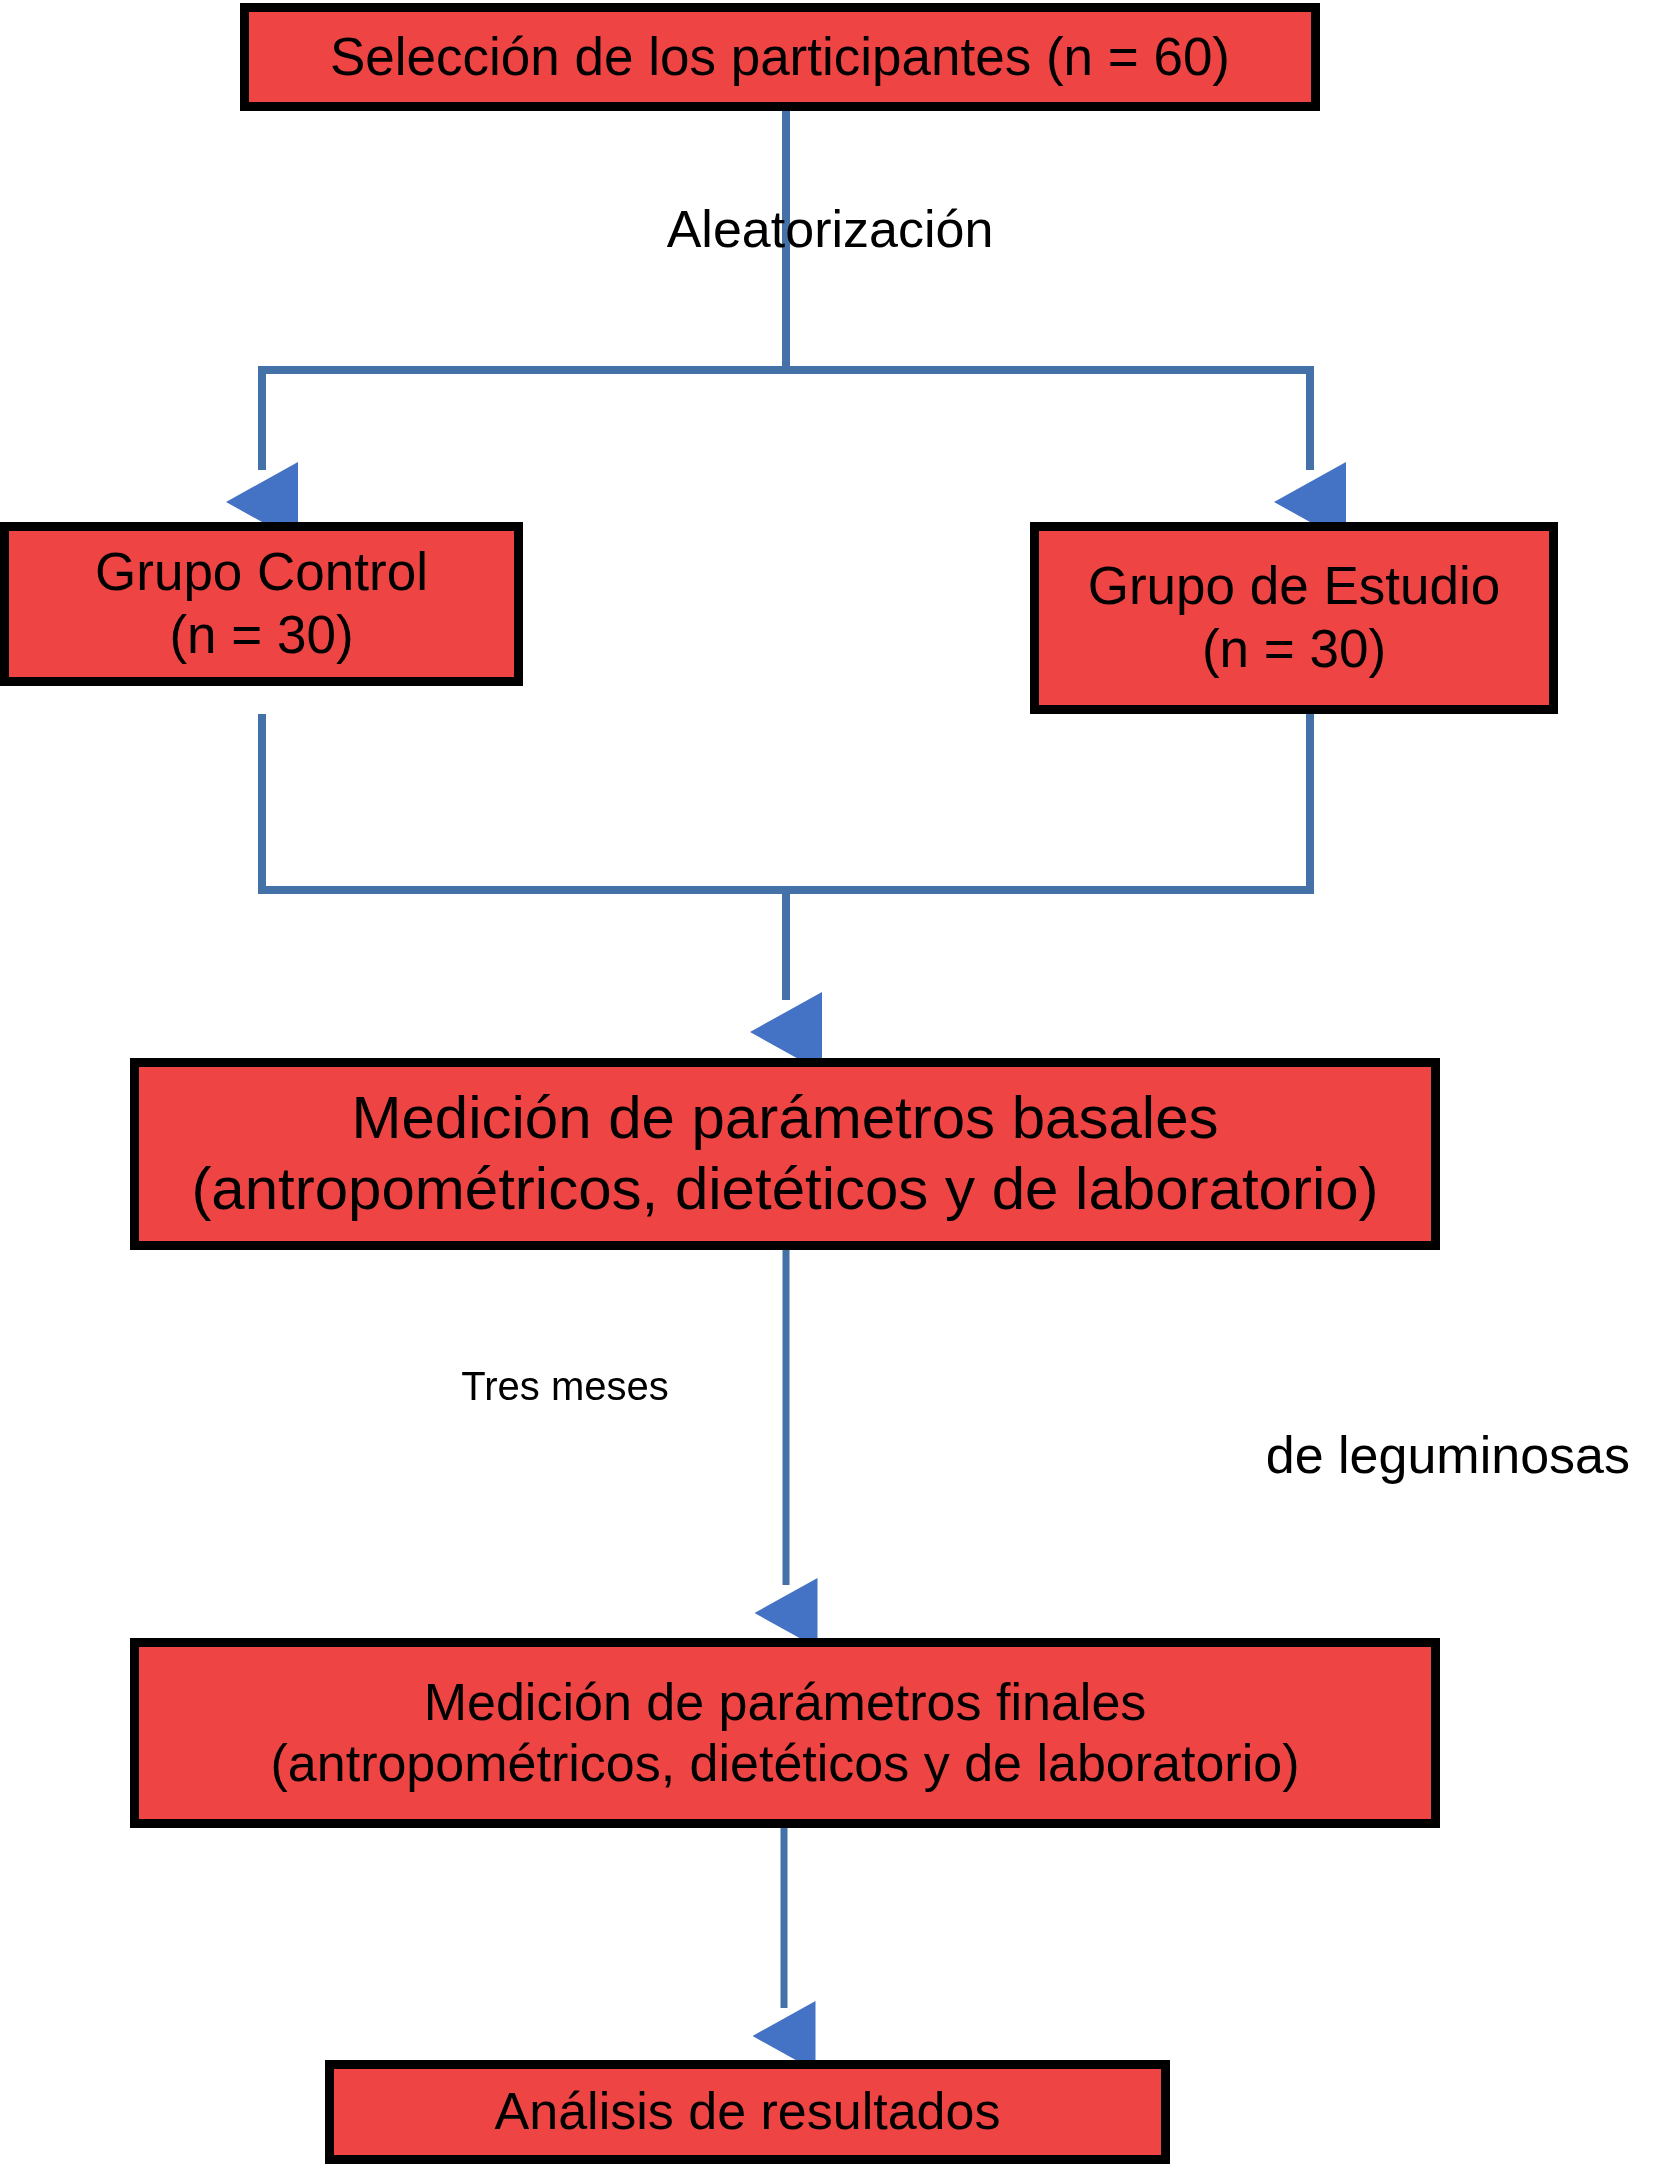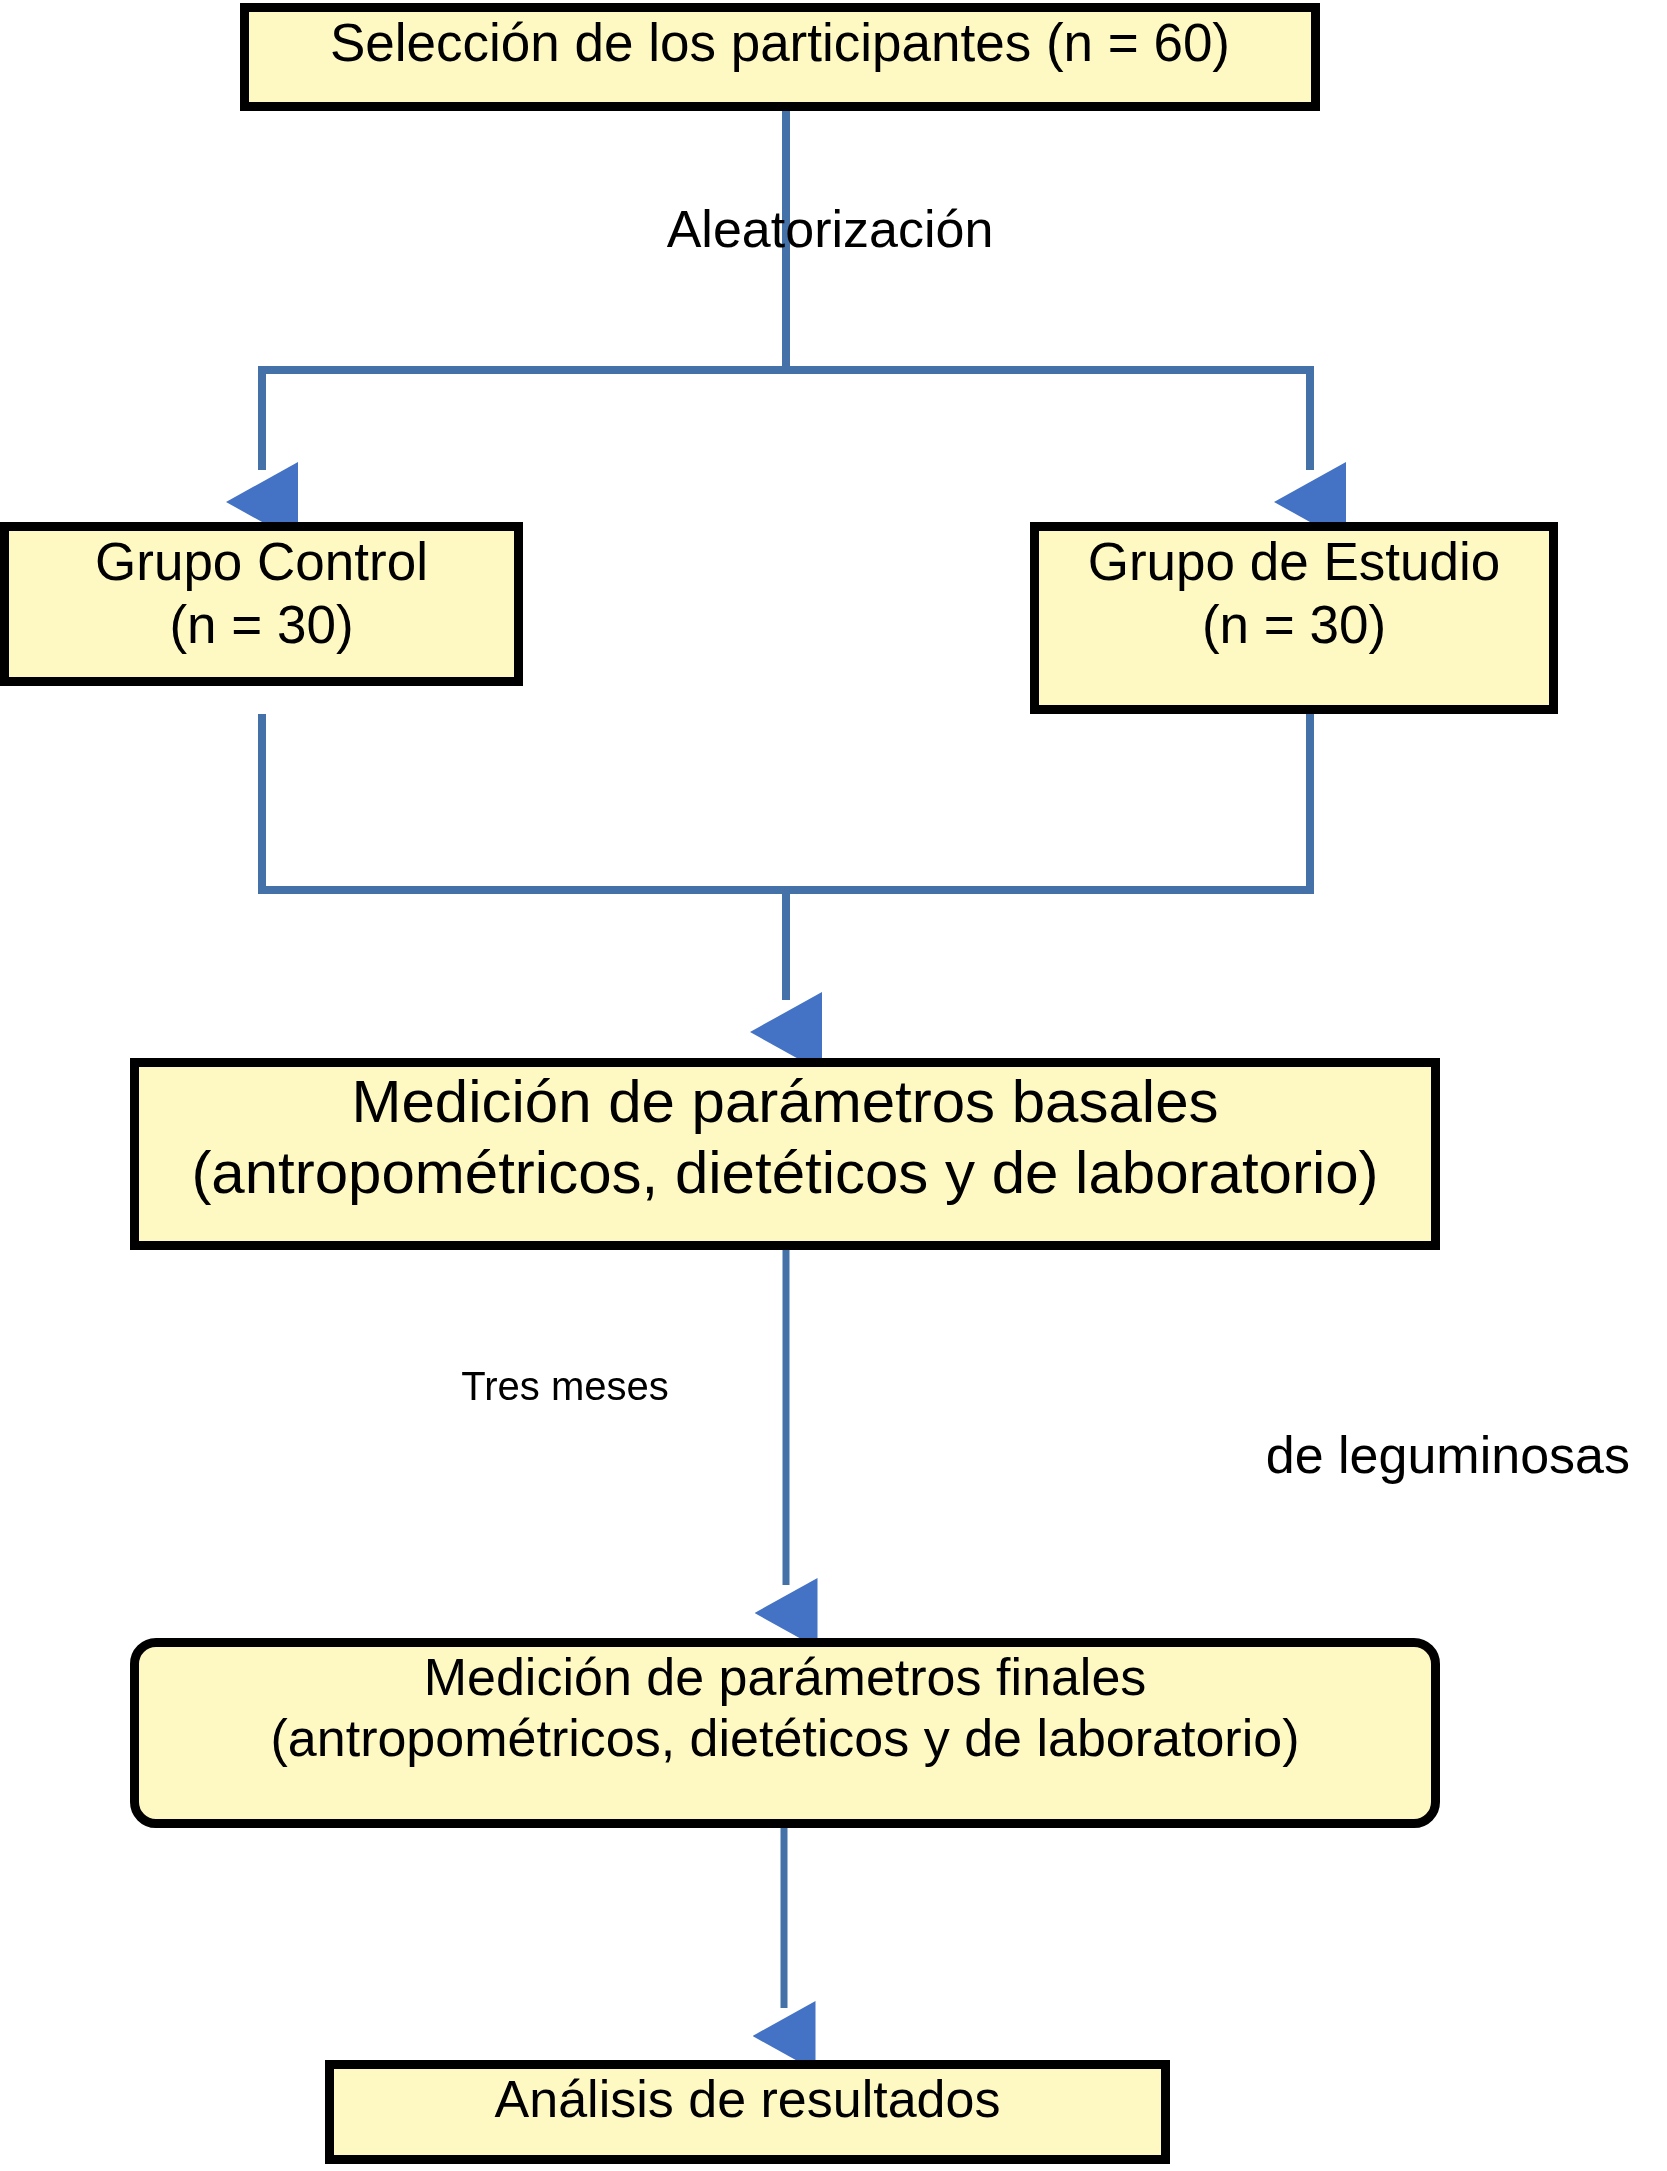--- a/index.html
+++ b/index.html
@@ -9,42 +9,43 @@
     position:relative;
     width:1667px;
     height:2171px;
     background:#ffffff;
     overflow:hidden;
   }
   #edges{position:absolute;left:0;top:0;width:1667px;height:2171px;}
   .node{
     position:absolute;
     box-sizing:border-box;
-    background:#fef9c3;
+    background:#ef4444;
     border:9px solid #000000;
     display:flex;
+    align-items:center;
     justify-content:center;
     text-align:center;
     line-height:1.18;
     z-index:3;
   }
   .node .txt{display:block;padding:0 14px;}
   .label{
     position:absolute;
     text-align:center;
     line-height:1.2;
     z-index:4;
     background:transparent;
   }
   
   #node-seleccion{left:240px;  top:3px;    width:1080px; height:108px; font-size:53px;}
   #node-control  {left:0;    top:522px;  width:523px;  height:164px; font-size:53px;}
   #node-estudio  {left:1030px; top:522px;  width:528px;  height:192px; font-size:53px;}
   #node-basales  {left:130px;  top:1058px; width:1310px; height:192px; font-size:60px;}
-  #node-finales  {left:130px;  top:1638px; width:1310px; height:190px; font-size:52px;border-radius:26px;}
+  #node-finales  {left:130px;  top:1638px; width:1310px; height:190px; font-size:52px;}
   #node-analisis {left:325px;  top:2060px; width:845px;  height:104px; font-size:52px;}
 
   #label-aleatorizacion{left:590px; top:198px;  width:480px; font-size:52px;}
   #label-tresmeses     {left:405px; top:1362px; width:320px; font-size:40px;}
   #label-intervencion  {left:820px; top:1362px; width:810px; font-size:52px; text-align:right;}
 </style>
 </head>
 <body>
 
 <div id="canvas">

